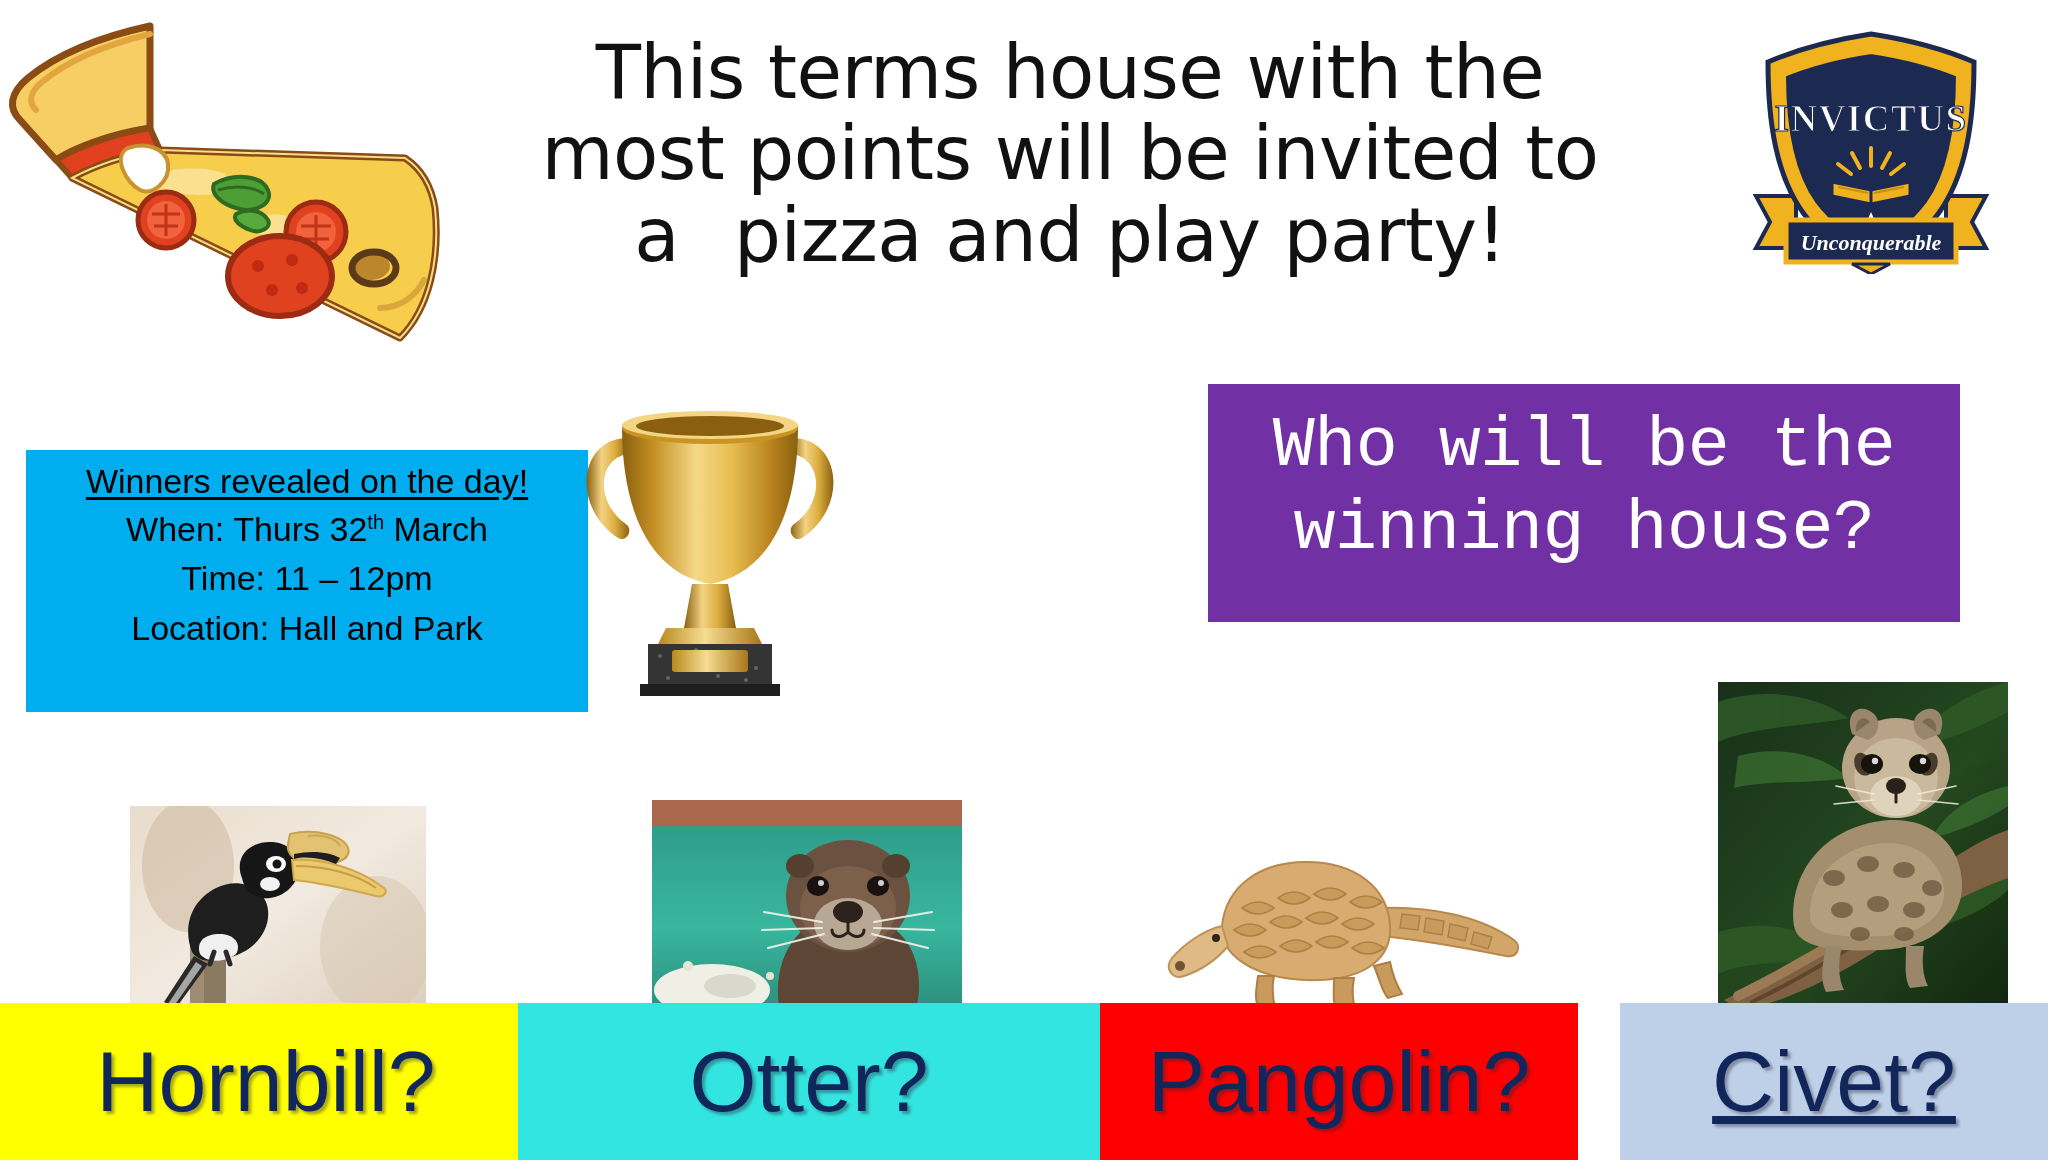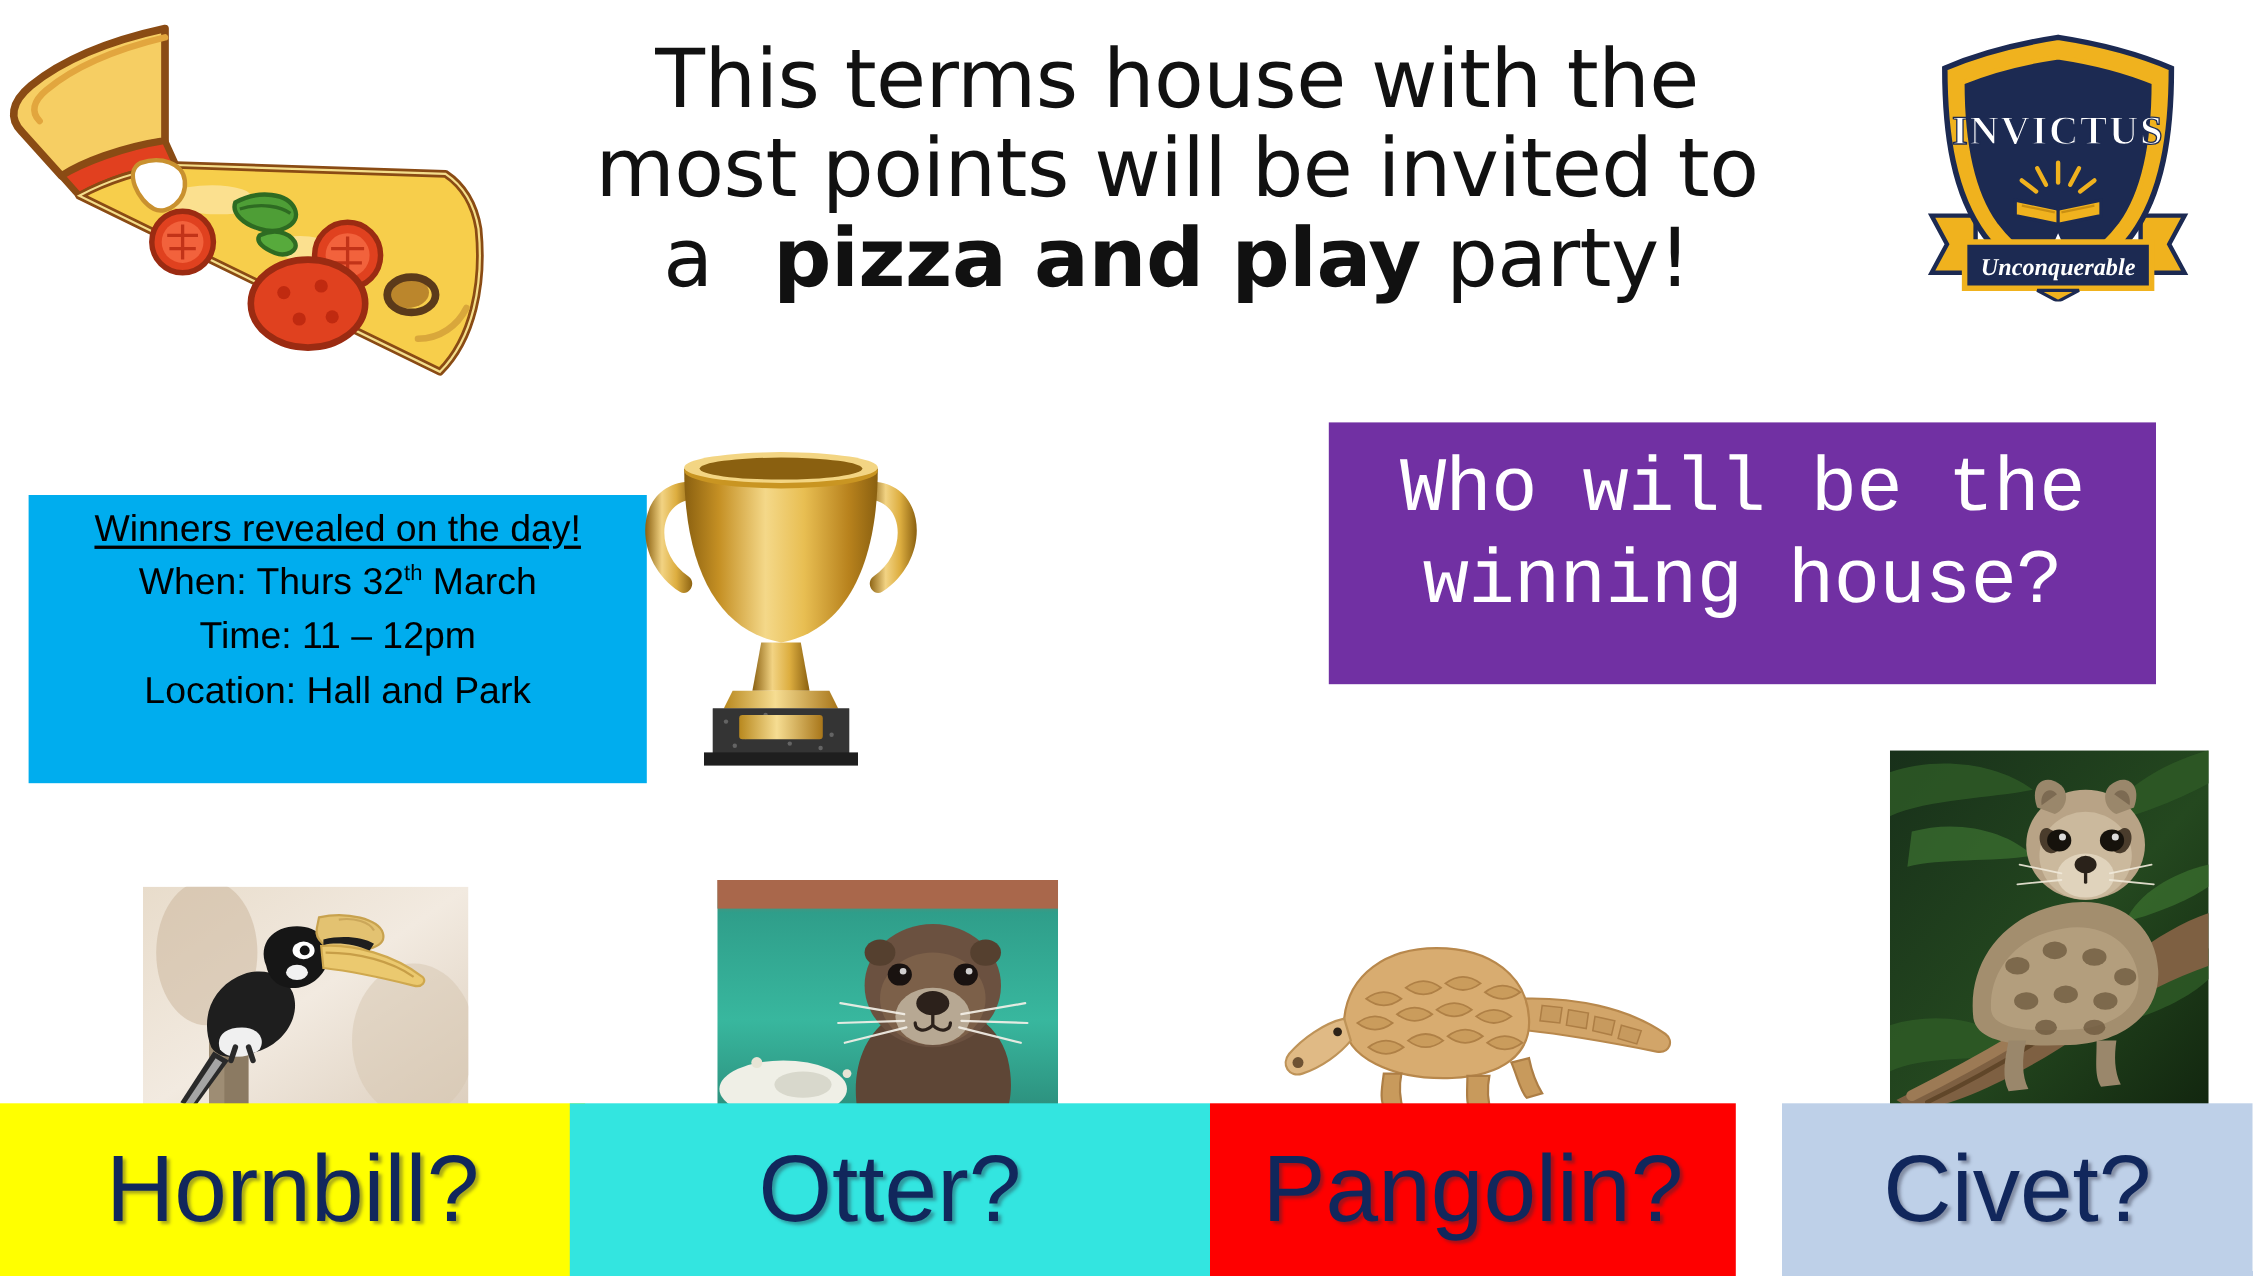--- a/index.html
+++ b/index.html
@@ -13,21 +13,21 @@
   .stage{position:relative;width:2048px;height:1160px;background:#fff;overflow:hidden;}
 
   
   .headline{
     position:absolute;left:480px;top:32px;width:1180px;
     text-align:center;
     font-family:"DejaVu Sans", sans-serif;
     font-size:74px;line-height:1.10;color:#111111;
     letter-spacing:-0.5px;
   }
-  .headline .b{font-weight:700;margin-left:32px;}
+  .headline .b{font-weight:400;margin-left:32px;}
 
   
   .pizza{position:absolute;left:0px;top:8px;width:470px;height:350px;}
   .pizza svg{display:block;width:100%;height:100%;}
 
   
   .logo{position:absolute;left:1752px;top:26px;width:238px;height:248px;}
   .logo svg{display:block;width:100%;height:100%;}
 
   
@@ -79,21 +79,21 @@
     display:flex;align-items:center;justify-content:center;
     font-family:"Liberation Sans", sans-serif;
     font-size:86px;font-weight:400;
     color:#11275C;
     text-shadow:3px 3px 3px rgba(40,40,60,0.40);
     box-sizing:border-box;
   }
   .bn-hornbill{left:0px;width:532px;background:#FFFF00;}
   .bn-otter{left:518px;width:582px;background:#33E5E0;}
   .bn-pangolin{left:1100px;width:478px;background:#FE0000;}
-  .bn-civet{left:1620px;width:428px;background:#BED0E8;}
+  .bn-civet{left:1620px;width:428px;background:#BED0E8;text-decoration:underline;}
 </style>
 </head>
 <body>
 
 <div class="stage">
 
   <div class="pizza">
     <svg viewBox="0 0 470 350" xmlns="http://www.w3.org/2000/svg">
 
       <path d="M150 18 C 95 30 55 48 28 70 C 10 85 8 100 20 112 L 56 152 C 74 140 110 126 150 120 Z" fill="#F6CE63" stroke="#8A4B14" stroke-width="7" stroke-linejoin="round"></path>

